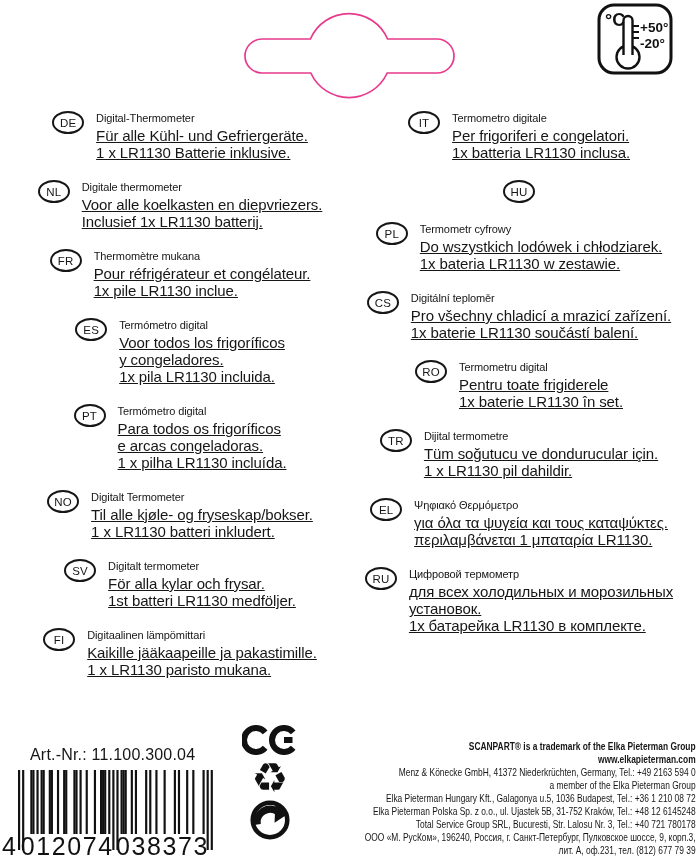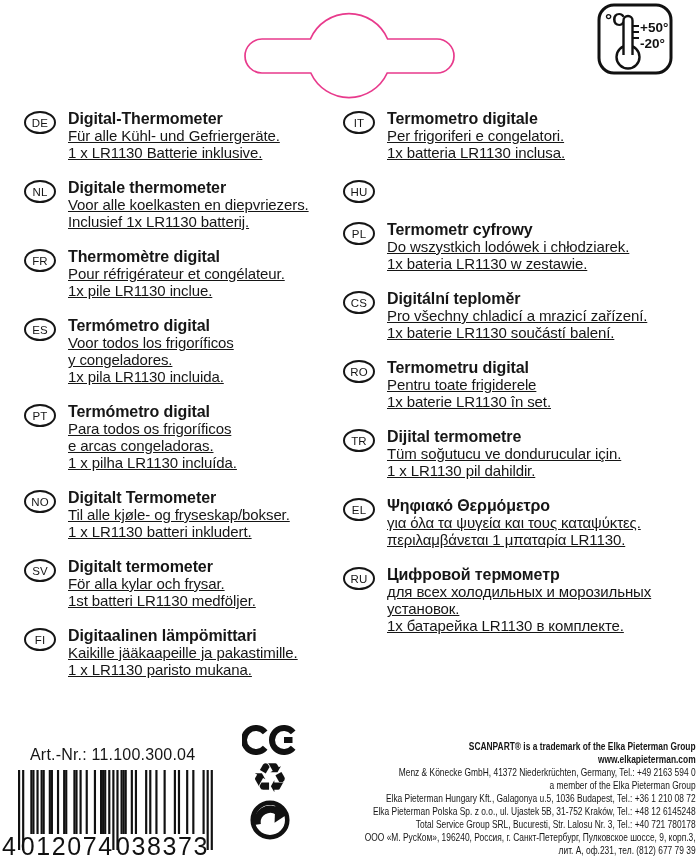--- a/index.html
+++ b/index.html
@@ -8,28 +8,28 @@
     font-family:"Liberation Sans",sans-serif;color:#161616;
   }
   
   .diecut{position:absolute;left:0;top:0;}
   
   .temp-badge{position:absolute;left:597px;top:3px;}
   
   .col{position:absolute;top:110px;}
   .col-left{left:24px;width:312px;}
   .col-right{left:343px;width:352px;}
-  .lang-block{display:flex;align-items:flex-start;margin-bottom:18px;}
+  .lang-block{display:flex;align-items:flex-start;margin-bottom:18px;justify-content:center;}
   .badge{
     flex:0 0 auto;width:28px;height:19px;border:2px solid #161616;border-radius:50%;
     display:flex;align-items:center;justify-content:center;
     font-size:11.5px;letter-spacing:.2px;margin-top:1px;
   }
   .lang-text{margin-left:12px;}
-  .lang-title{font-weight:bold;font-size:16px;line-height:17px;letter-spacing:-.1px;}
+  .lang-title{font-weight:normal;font-size:11px;line-height:17px;letter-spacing:-.1px;}
   .lang-line{font-size:15px;line-height:17px;letter-spacing:-.1px;text-decoration:underline;}
   
   .artnr{position:absolute;left:30px;top:746px;font-size:16px;letter-spacing:.2px;}
   .barcode{position:absolute;left:2px;top:770px;}
   .symbols{position:absolute;left:241px;top:724px;width:58px;text-align:center;}
   .symbols .ce{display:block;margin:0 auto;}
   .recycle{font-size:41px;line-height:42px;color:#111;margin-top:1px;}
   .greendot{display:block;margin:1px auto 0 auto;}
   .company{
     position:absolute;right:4px;top:740px;text-align:right;
@@ -72,21 +72,21 @@
         <span class="badge">NL</span>
         <div class="lang-text">
           <div class="lang-title">Digitale thermometer</div>
           <div class="lang-line">Voor alle koelkasten en diepvriezers.</div>
           <div class="lang-line">Inclusief 1x LR1130 batterij.</div>
         </div>
       </div>
       <div class="lang-block">
         <span class="badge">FR</span>
         <div class="lang-text">
-          <div class="lang-title">Thermomètre digital</div>
+          <div class="lang-title">Thermomètre mukana</div>
           <div class="lang-line">Pour réfrigérateur et congélateur.</div>
           <div class="lang-line">1x pile LR1130 inclue.</div>
         </div>
       </div>
       <div class="lang-block">
         <span class="badge">ES</span>
         <div class="lang-text">
           <div class="lang-title">Termómetro digital</div>
           <div class="lang-line">Voor todos los frigoríficos</div>
           <div class="lang-line">y congeladores.</div>

